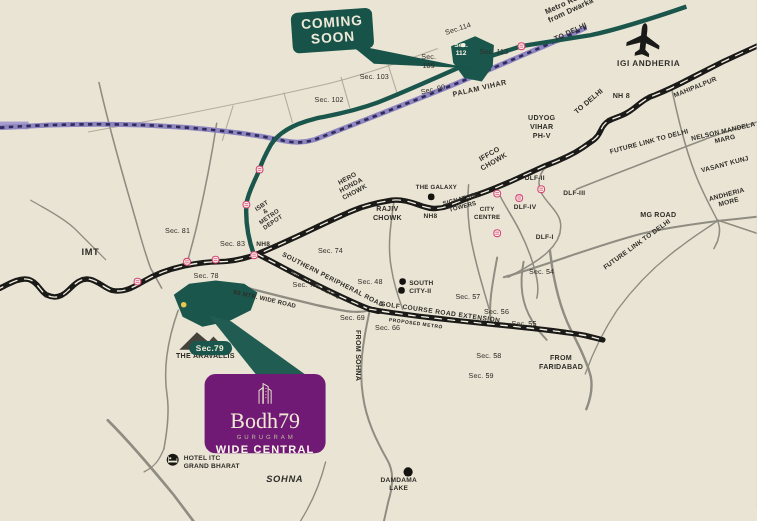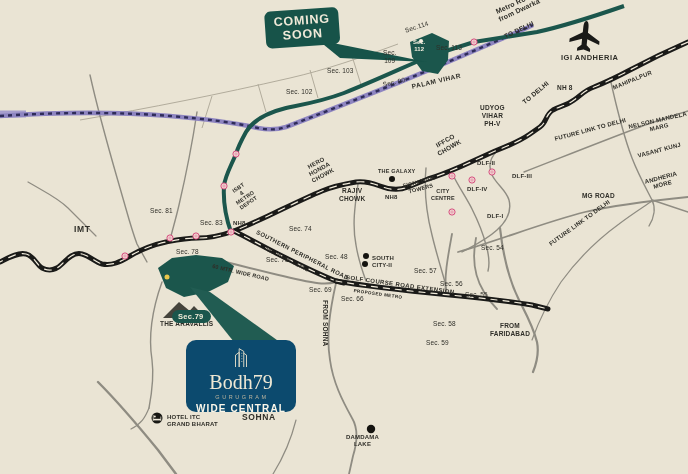--- a/index.html
+++ b/index.html
@@ -15,21 +15,21 @@
   .big{font-size:8.5px;letter-spacing:.6px;}
   .coming{position:absolute;left:264px;top:12px;background:#175349;color:#EFE9D8;
           border-radius:6px;padding:5px 9px;text-align:center;font-weight:700;
           font-size:12.5px;line-height:1.08;letter-spacing:.8px;white-space:pre-line;
           transform:rotate(-4deg);transform-origin:0 0;}
   .sec112{position:absolute;left:413px;top:39px;color:#F4EFDF;font-weight:700;
           font-size:6px;line-height:1.15;text-align:center;white-space:pre-line;}
   .sec79{position:absolute;left:172px;top:270px;background:#1B564C;color:#F2ECD9;
          font-weight:700;font-size:7.5px;padding:2px 7px 2px 6px;border-radius:8px;
          letter-spacing:.3px;margin-top:40px;}
-  .logo{position:absolute;left:186px;top:340px;width:110px;height:72px;background:#0c4a6e;
+  .logo{position:absolute;left:186px;top:340px;width:110px;height:72px;background:#701a75;
         border-radius:10px;display:flex;flex-direction:column;align-items:center;
         justify-content:flex-start;padding-top:4px;box-sizing:border-box;}
   .logo .brand{font-family:"Liberation Serif",serif;font-size:20px;color:#EFE8D4;line-height:1;}
   .logo .city{font-size:5.5px;color:#BDB59E;letter-spacing:2.6px;margin:2px 0 1px 2px;font-weight:400;}
   .logo .project{font-size:10px;font-weight:700;color:#FBF7EA;letter-spacing:1.1px;margin-top:2px;}
 </style>
 </head>
 <body>
 
 <div id="stage">
@@ -229,21 +229,21 @@
 <div class="lbl" style="left:548px;top:242px;transform:rotate(-36deg);font-size:6px;">FUTURE LINK TO DELHI</div>
 <div class="lbl ctr" style="left:628px;top:124px;transform:rotate(-13deg);font-size:6px;">NELSON MANDELA
 MARG</div>
 <div class="lbl" style="left:637px;top:153px;transform:rotate(-15deg);font-size:6px;">VASANT KUNJ</div>
 <div class="lbl ctr" style="left:644px;top:179px;transform:rotate(-15deg);font-size:6px;">ANDHERIA
 MORE</div>
 <div class="lbl" style="left:582px;top:192px;">MG ROAD</div>
 <div class="lbl" style="left:160px;top:320px;">THE ARAVALLIS</div>
 <div class="lbl" style="left:167px;top:414px;font-size:6px;">HOTEL ITC
 GRAND BHARAT</div>
-<div class="lbl big" style="left:242px;top:412px;">SOHNA</div>
+<div class="lbl big" style="left:242px;top:430px;font-style:italic;">SOHNA</div>
 <div class="lbl ctr" style="left:346px;top:434px;font-size:6px;">DAMDAMA
 LAKE</div>
 
 <div class="coming">COMING
 SOON</div>
 <div class="sec112">Sec.
 112</div>
 <div class="sec79">Sec.79</div>
 
 <div class="logo">

